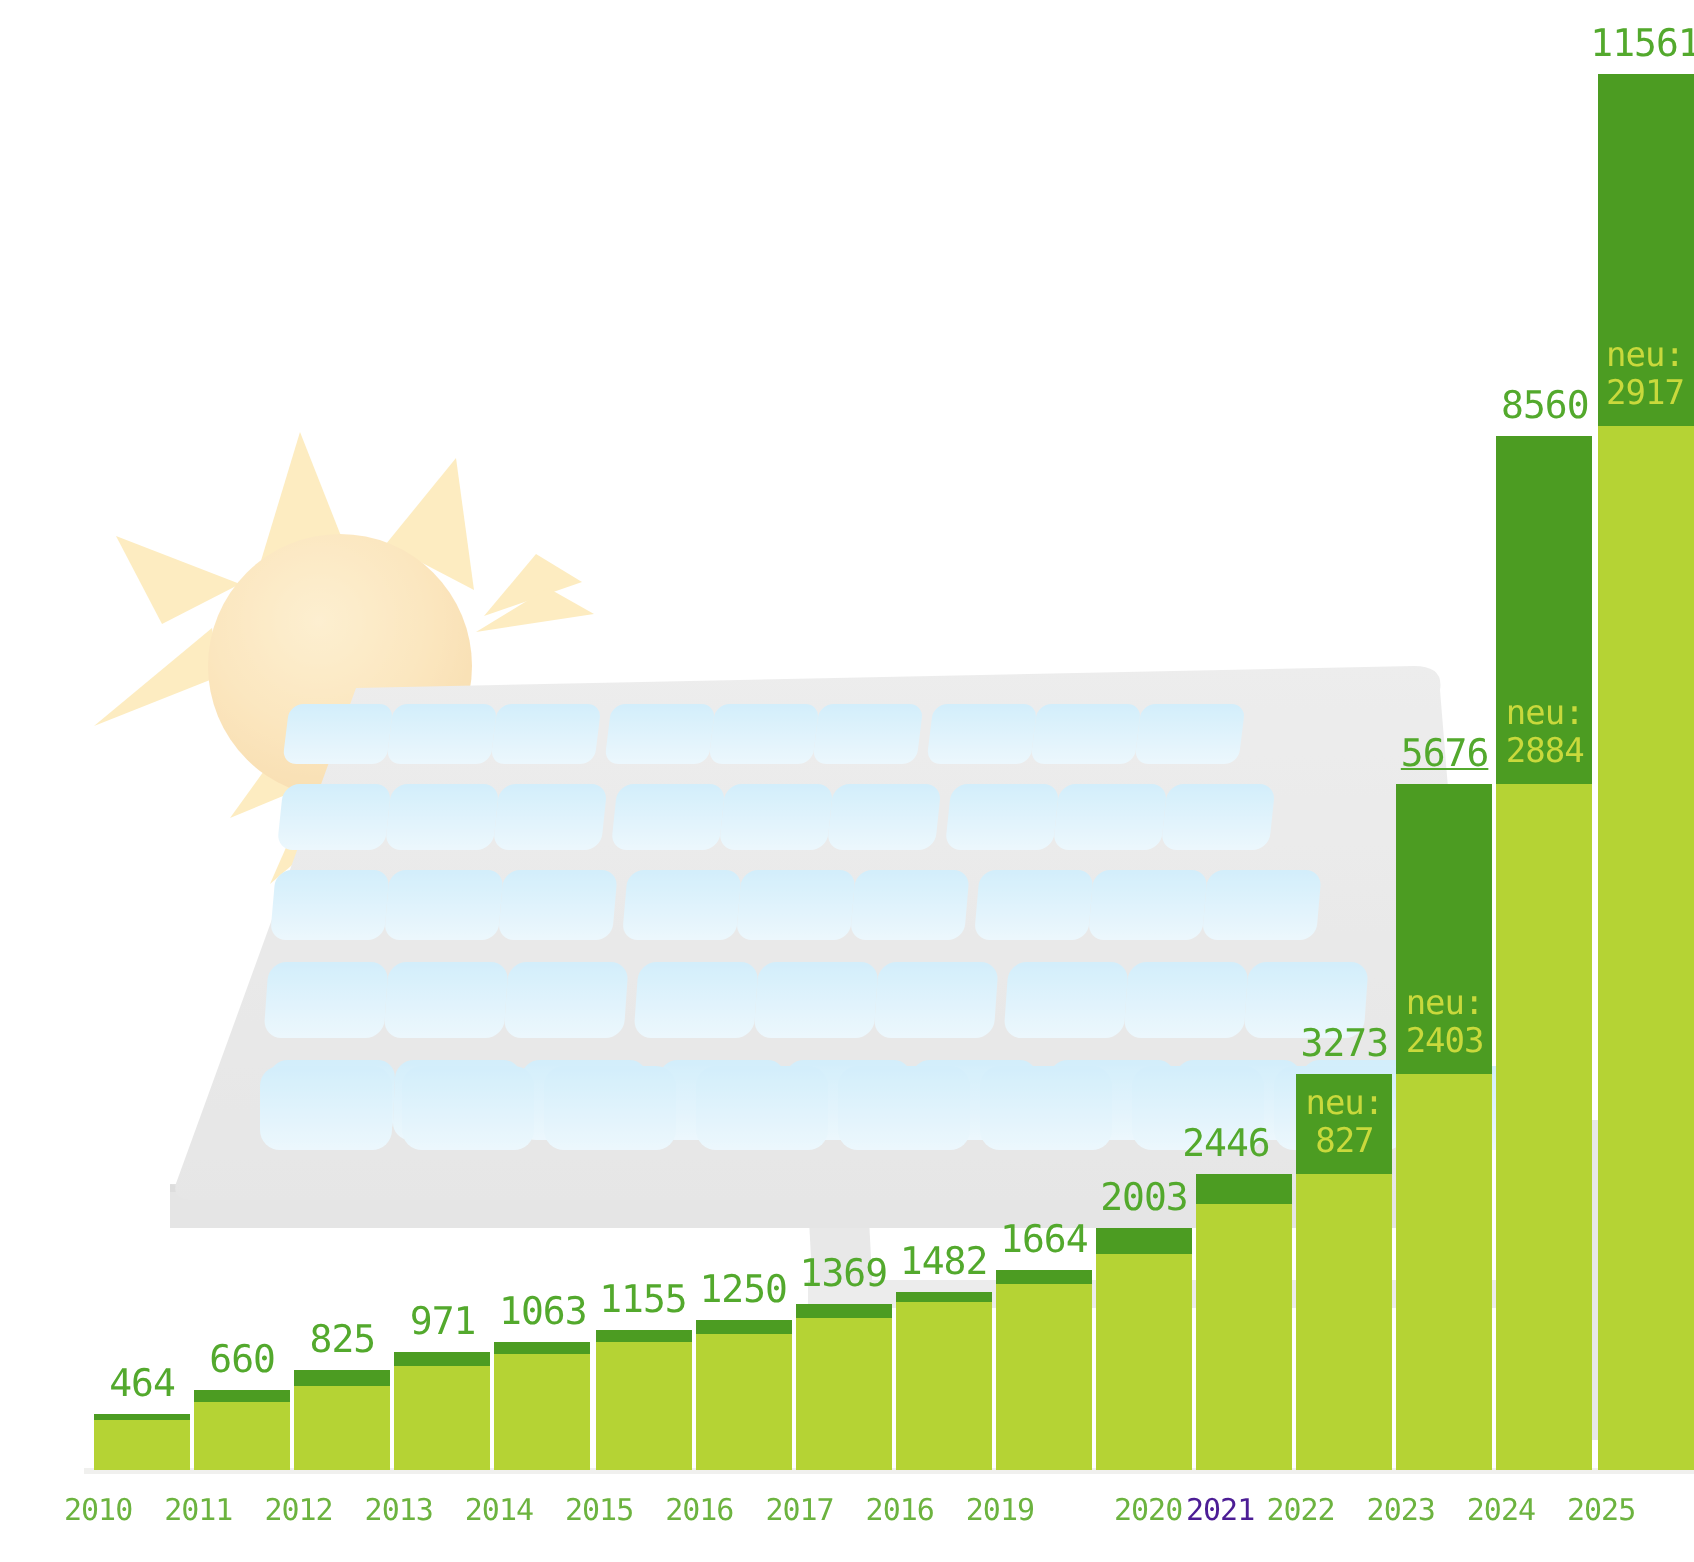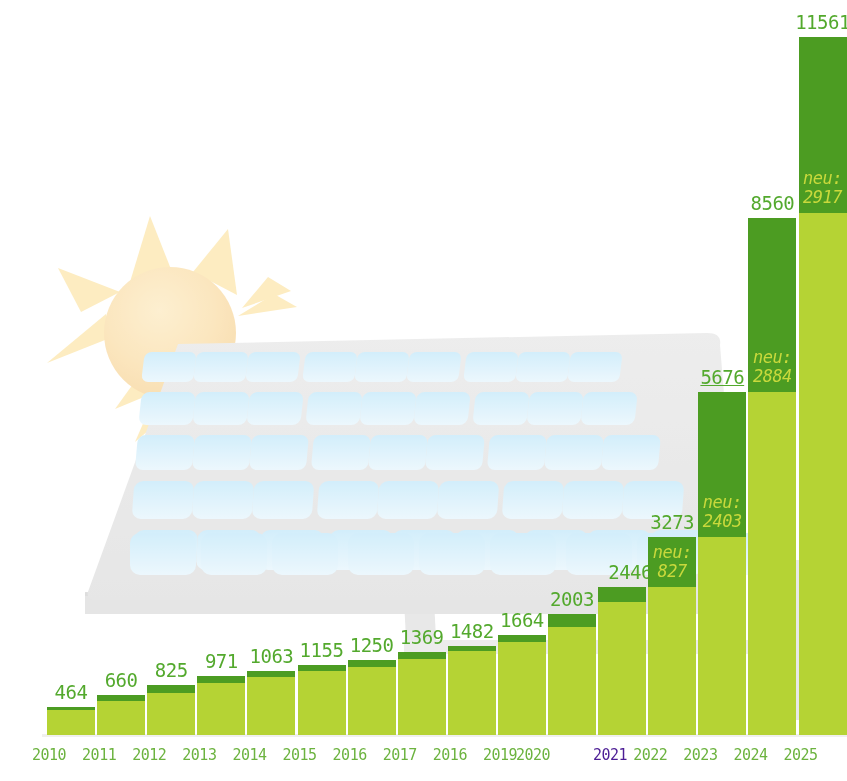--- a/index.html
+++ b/index.html
@@ -17,21 +17,21 @@
 
   
   #chart{position:absolute;left:0;top:0;width:847px;height:781px;}
 
   .baseline{
     position:absolute;left:42px;top:734px;width:805px;height:3px;
     background:#f0f0ee;
   }
 
   .bar-group{position:absolute;bottom:46px;}
-  .bar-seg{position:absolute;left:0;width:100%;font-style:italic;}
+  .bar-seg{position:absolute;left:0;width:100%;}
   .seg-base{background:#b5d334;bottom:0;}
   .seg-new{background:#4c9c22;}
 
   .total-label{
     position:absolute;
     width:78px;
     text-align:center;
     font-size:19px;
     color:#53a92d;
     letter-spacing:-0.5px;
@@ -227,21 +227,21 @@
         <div class="total-label" style="left: 482.9px; top: 608.535px; color: rgb(83, 169, 45);">1664</div>
         <div class="bar-group" style="left: 548px; width: 48px; height: 120.932px;">
           <div class="bar-seg seg-base" style="height: 108.072px; background: rgb(181, 211, 52);"></div>
           <div class="bar-seg seg-new" style="height: 12.86px; bottom: 108.072px; background: rgb(76, 156, 34);"></div>
         </div>
         <div class="total-label" style="left: 533px; top: 588.068px; color: rgb(83, 169, 45);">2003</div>
         <div class="bar-group" style="left: 598.1px; width: 48px; height: 147.678px;">
           <div class="bar-seg seg-base" style="height: 132.826px; background: rgb(181, 211, 52);"></div>
           <div class="bar-seg seg-new" style="height: 14.8523px; bottom: 132.826px; background: rgb(76, 156, 34);"></div>
         </div>
-        <div class="total-label" style="left: 574px; top: 561.322px; color: rgb(83, 169, 45); text-align: right;">2446</div>
+        <div class="total-label" style="left: 574px; top: 561.322px; color: rgb(83, 169, 45);">2446</div>
         <div class="bar-group" style="left: 648.2px; width: 48px; height: 197.609px;">
           <div class="bar-seg seg-base" style="height: 147.678px; background: rgb(181, 211, 52);"></div>
           <div class="bar-seg seg-new" style="height: 49.9305px; bottom: 147.678px; background: rgb(76, 156, 34);">
             <div class="neu-label" style="color: rgb(201, 217, 60); bottom: 6px;">
               <span>neu:</span>
               <span>827</span>
             </div>
           </div>
         </div>
         <div class="total-label" style="left: 633.2px; top: 511.391px; color: rgb(83, 169, 45);">3273</div>
@@ -280,21 +280,21 @@
         <div class="x-tick" style="left: 32px; color: rgb(108, 179, 63);">2010</div>
         <div class="x-tick" style="left: 82.1px; color: rgb(108, 179, 63);">2011</div>
         <div class="x-tick" style="left: 132.2px; color: rgb(108, 179, 63);">2012</div>
         <div class="x-tick" style="left: 182.3px; color: rgb(108, 179, 63);">2013</div>
         <div class="x-tick" style="left: 232.4px; color: rgb(108, 179, 63);">2014</div>
         <div class="x-tick" style="left: 282.5px; color: rgb(108, 179, 63);">2015</div>
         <div class="x-tick" style="left: 332.6px; color: rgb(108, 179, 63);">2016</div>
         <div class="x-tick" style="left: 382.7px; color: rgb(108, 179, 63);">2017</div>
         <div class="x-tick" style="left: 432.8px; color: rgb(108, 179, 63);">2016</div>
         <div class="x-tick" style="left: 482.9px; color: rgb(108, 179, 63);">2019</div>
-        <div class="x-tick" style="left: 516px; color: rgb(108, 179, 63);">2020</div>
+        <div class="x-tick" style="left: 557px; color: rgb(108, 179, 63);">2020</div>
         <div class="x-tick" style="left: 593px; color: #4c1d95;">2021</div>
         <div class="x-tick" style="left: 633.2px; color: rgb(108, 179, 63);">2022</div>
         <div class="x-tick" style="left: 683.3px; color: rgb(108, 179, 63);">2023</div>
         <div class="x-tick" style="left: 733.4px; color: rgb(108, 179, 63);">2024</div>
         <div class="x-tick" style="left: 783.5px; color: rgb(108, 179, 63);">2025</div>
       </div>
   </div>
 
 </div>
 

